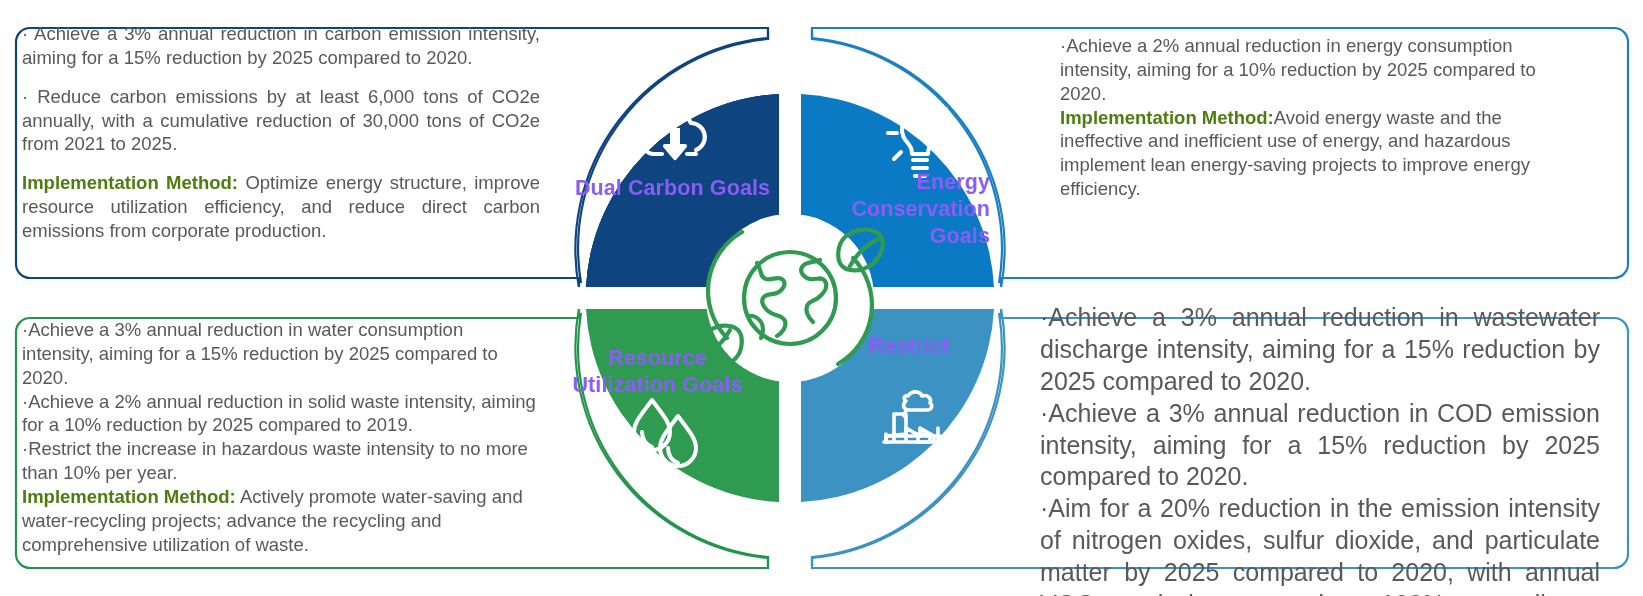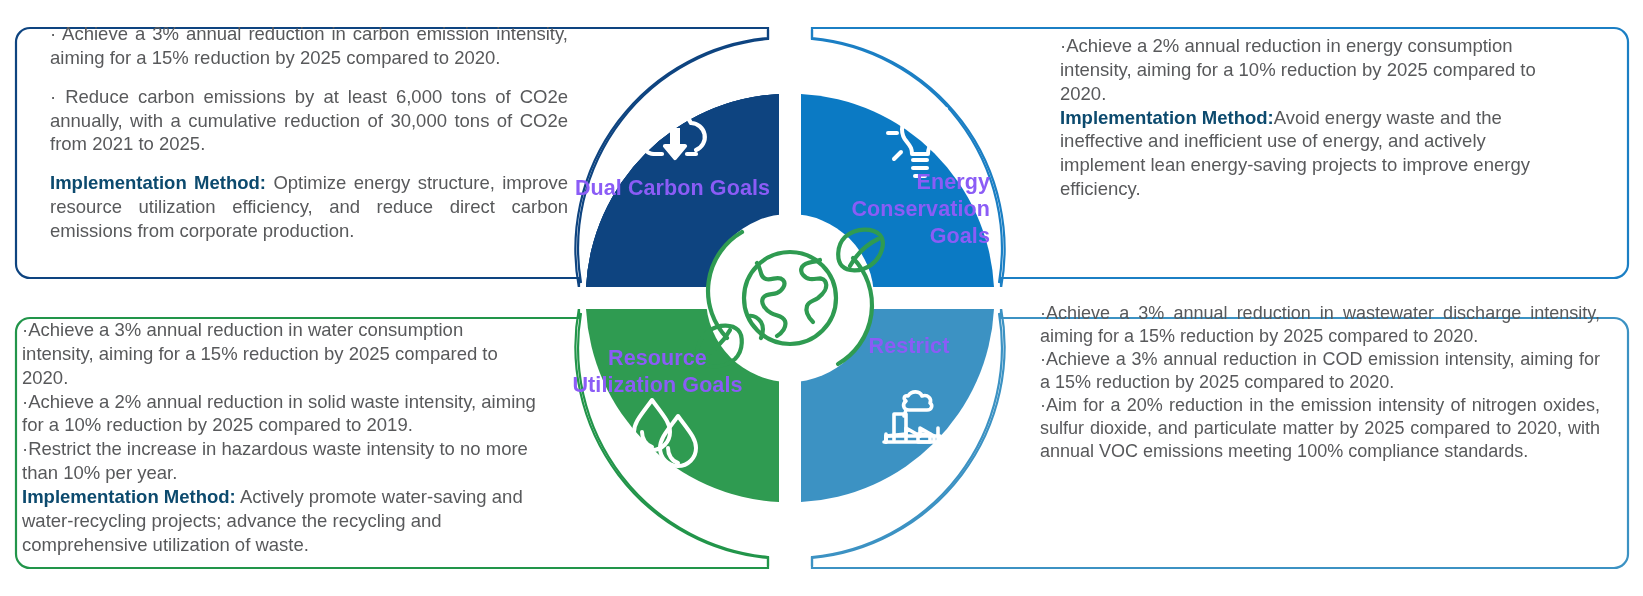--- a/index.html
+++ b/index.html
@@ -28,40 +28,39 @@
   
   .panel {
     position: absolute;
     box-sizing: border-box;
     color: #58595b;
     font-size: 18.5px;
     line-height: 1.29;
   }
   .panel p { margin: 0; }
   .panel .sp { height: 15px; }
-  .lead { font-weight: bold; color: #0c4a6e; }
+  .lead { font-weight: bold; color: #4d7c0f; }
 
   #panel-tl {
     left: 22px;  top: 22px;  width: 518px;  height: 236px;
     text-align: justify;
     text-justify: inter-word;
-    margin-left: 28px;
   }
   #panel-tl p { text-align: justify; }
   #panel-tl p:last-child { text-align: justify; }
 
   #panel-tr {
     left: 1060px; top: 34px; width: 500px; height: 215px;
   }
   #panel-bl {
     left: 22px; top: 318px; width: 516px; height: 218px;
   }
   #panel-br {
     left: 1040px; top: 302px; width: 560px; height: 280px;
-    font-size: 18px;
+    font-size: 25px;
     line-height: 1.275;
   }
   #panel-br p { text-align: justify; }
 
   
   .quad-label {
     position: absolute;
     color: #8b5cf6;
     font-weight: bold;
     font-size: 21.5px;
@@ -240,21 +239,21 @@
   <div class="panel" id="panel-tl">
     <p>· Achieve a 3% annual reduction in carbon emission intensity, aiming for a 15% reduction by 2025 compared to 2020.</p>
     <div class="sp"></div>
     <p>· Reduce carbon emissions by at least 6,000 tons of CO2e annually, with a cumulative reduction of 30,000 tons of CO2e from 2021 to 2025.</p>
     <div class="sp"></div>
     <p><span class="lead">Implementation Method:</span><span> Optimize energy structure, improve resource utilization efficiency, and reduce direct carbon emissions from corporate production.</span></p>
   </div>
 
   <div class="panel" id="panel-tr">
     <p>·Achieve a 2% annual reduction in energy consumption intensity, aiming for a 10% reduction by 2025 compared to 2020.</p>
-    <p><span class="lead">Implementation Method:</span><span>Avoid energy waste and the ineffective and inefficient use of energy, and actively implement lean energy-saving projects to improve energy efficiency.</span></p>
+    <p><span class="lead">Implementation Method:</span><span>Avoid energy waste and the ineffective and inefficient use of energy, and hazardous implement lean energy-saving projects to improve energy efficiency.</span></p>
   </div>
 
   <div class="panel" id="panel-bl">
     <p>·Achieve a 3% annual reduction in water consumption intensity, aiming for a 15% reduction by 2025 compared to 2020.</p>
     <p>·Achieve a 2% annual reduction in solid waste intensity, aiming for a 10% reduction by 2025 compared to 2019.</p>
     <p>·Restrict the increase in hazardous waste intensity to no more than 10% per year.</p>
     <p><span class="lead">Implementation Method:</span><span> Actively promote water-saving and water-recycling projects; advance the recycling and comprehensive utilization of waste.</span></p>
   </div>
 
   <div class="panel" id="panel-br">

